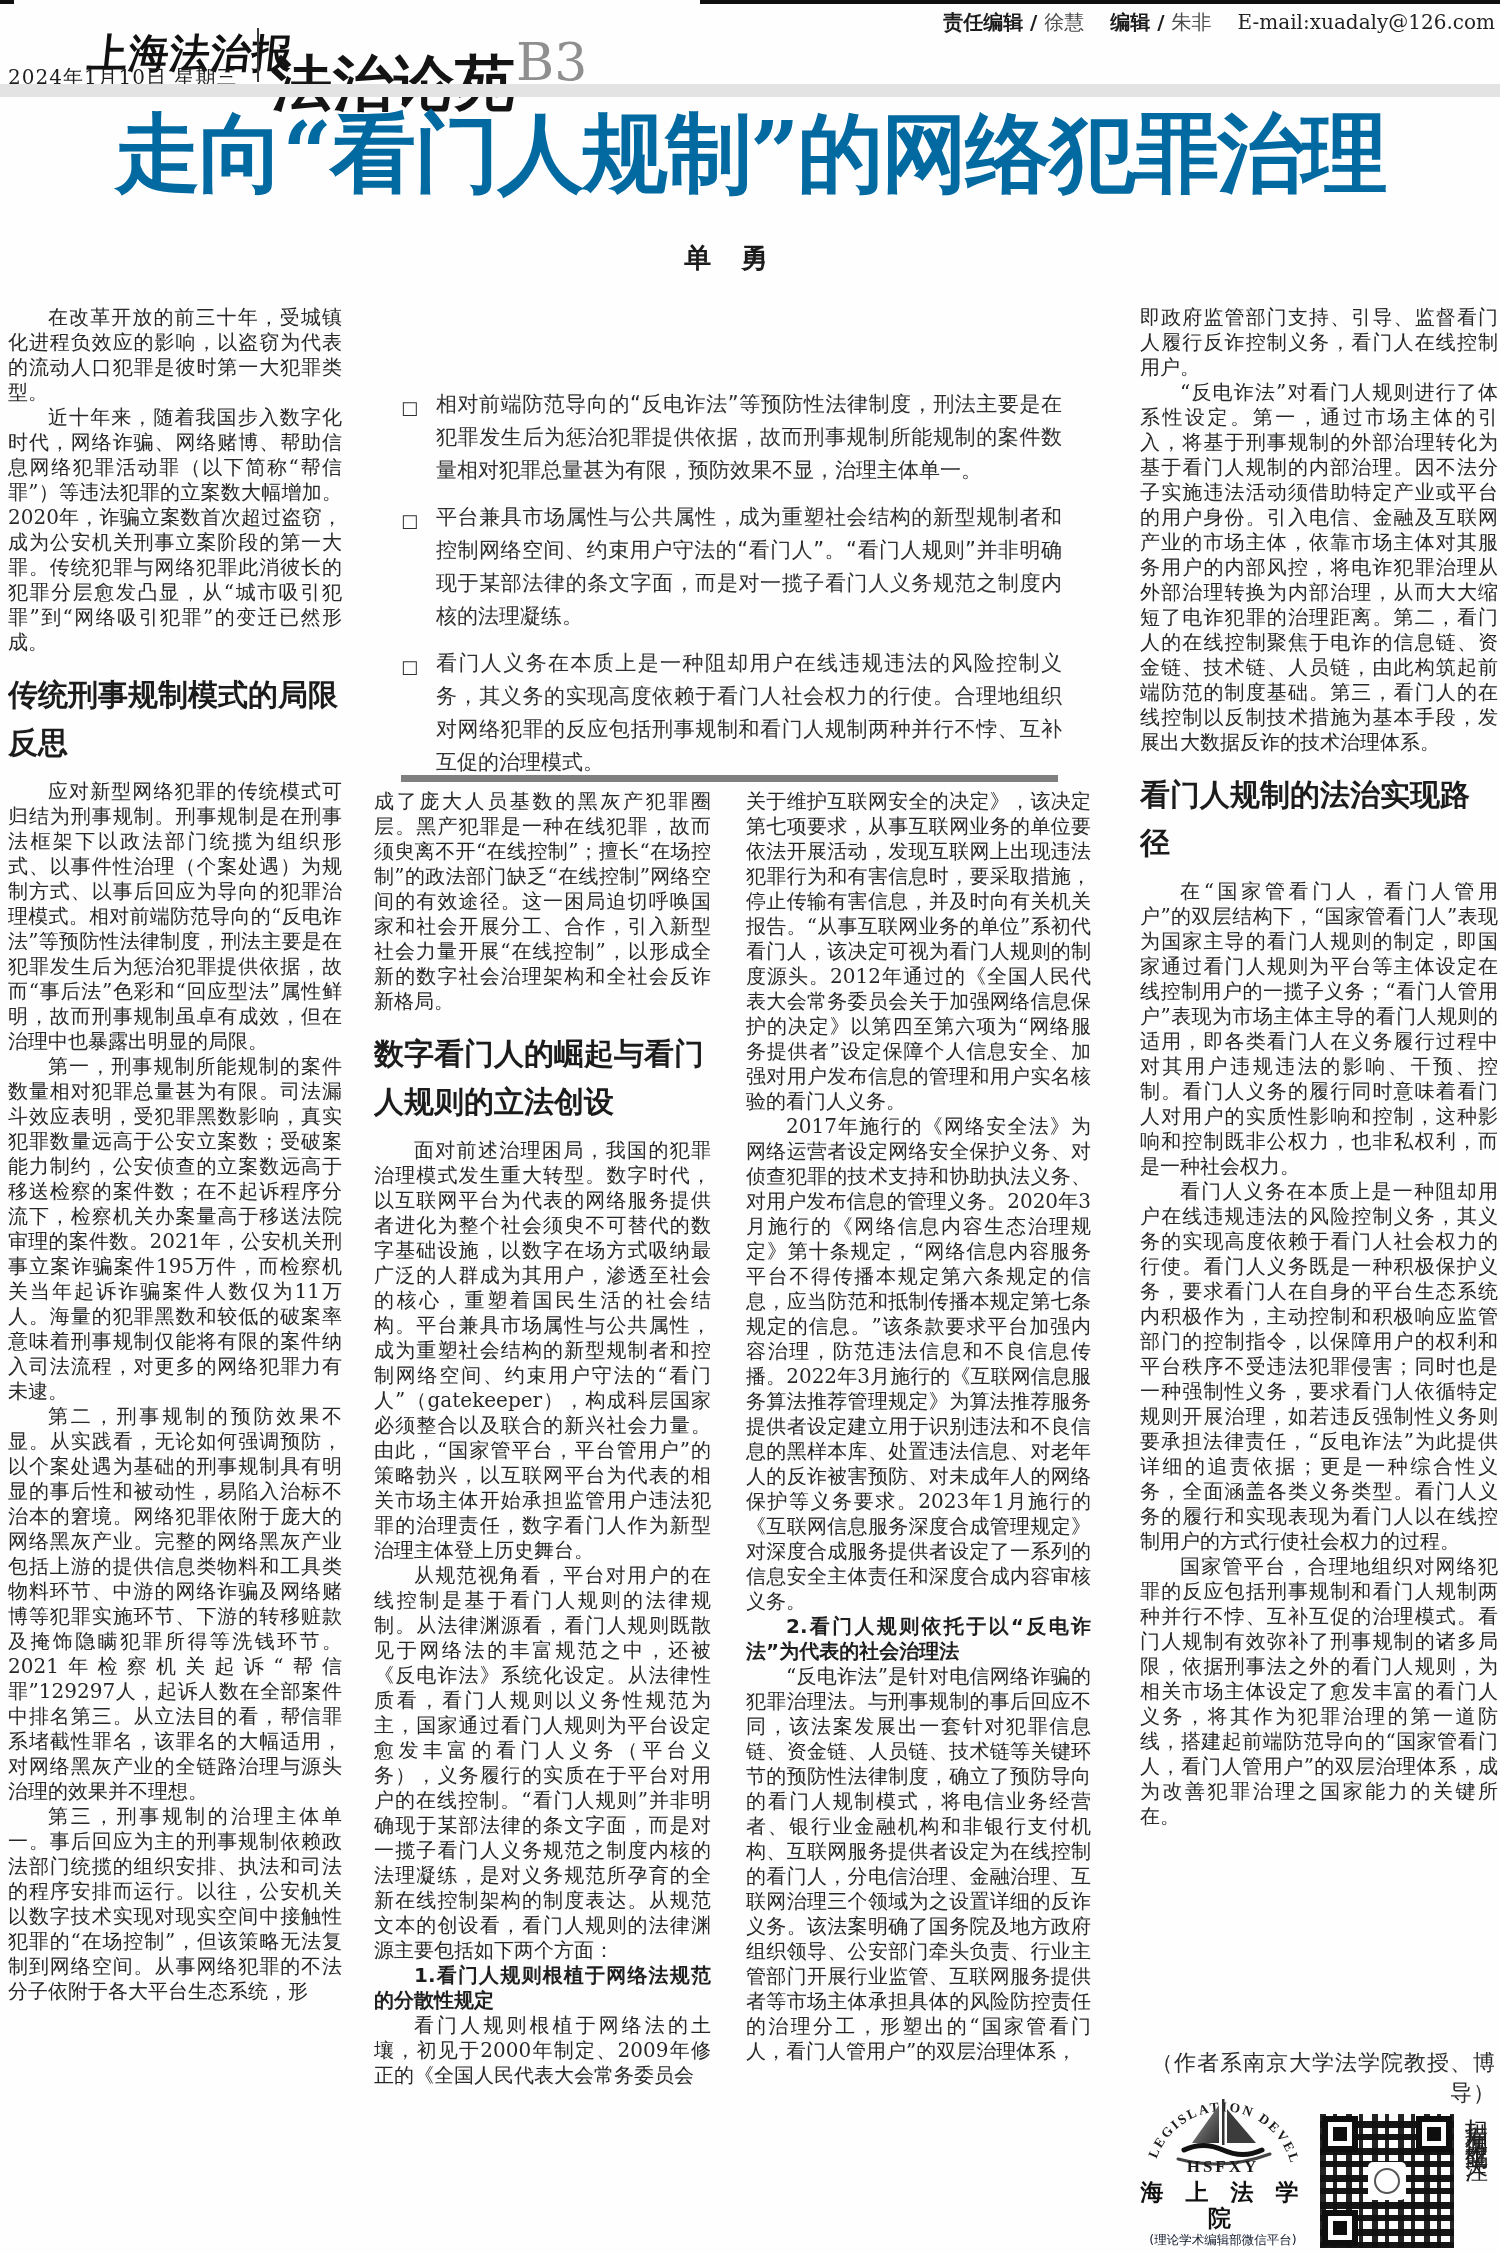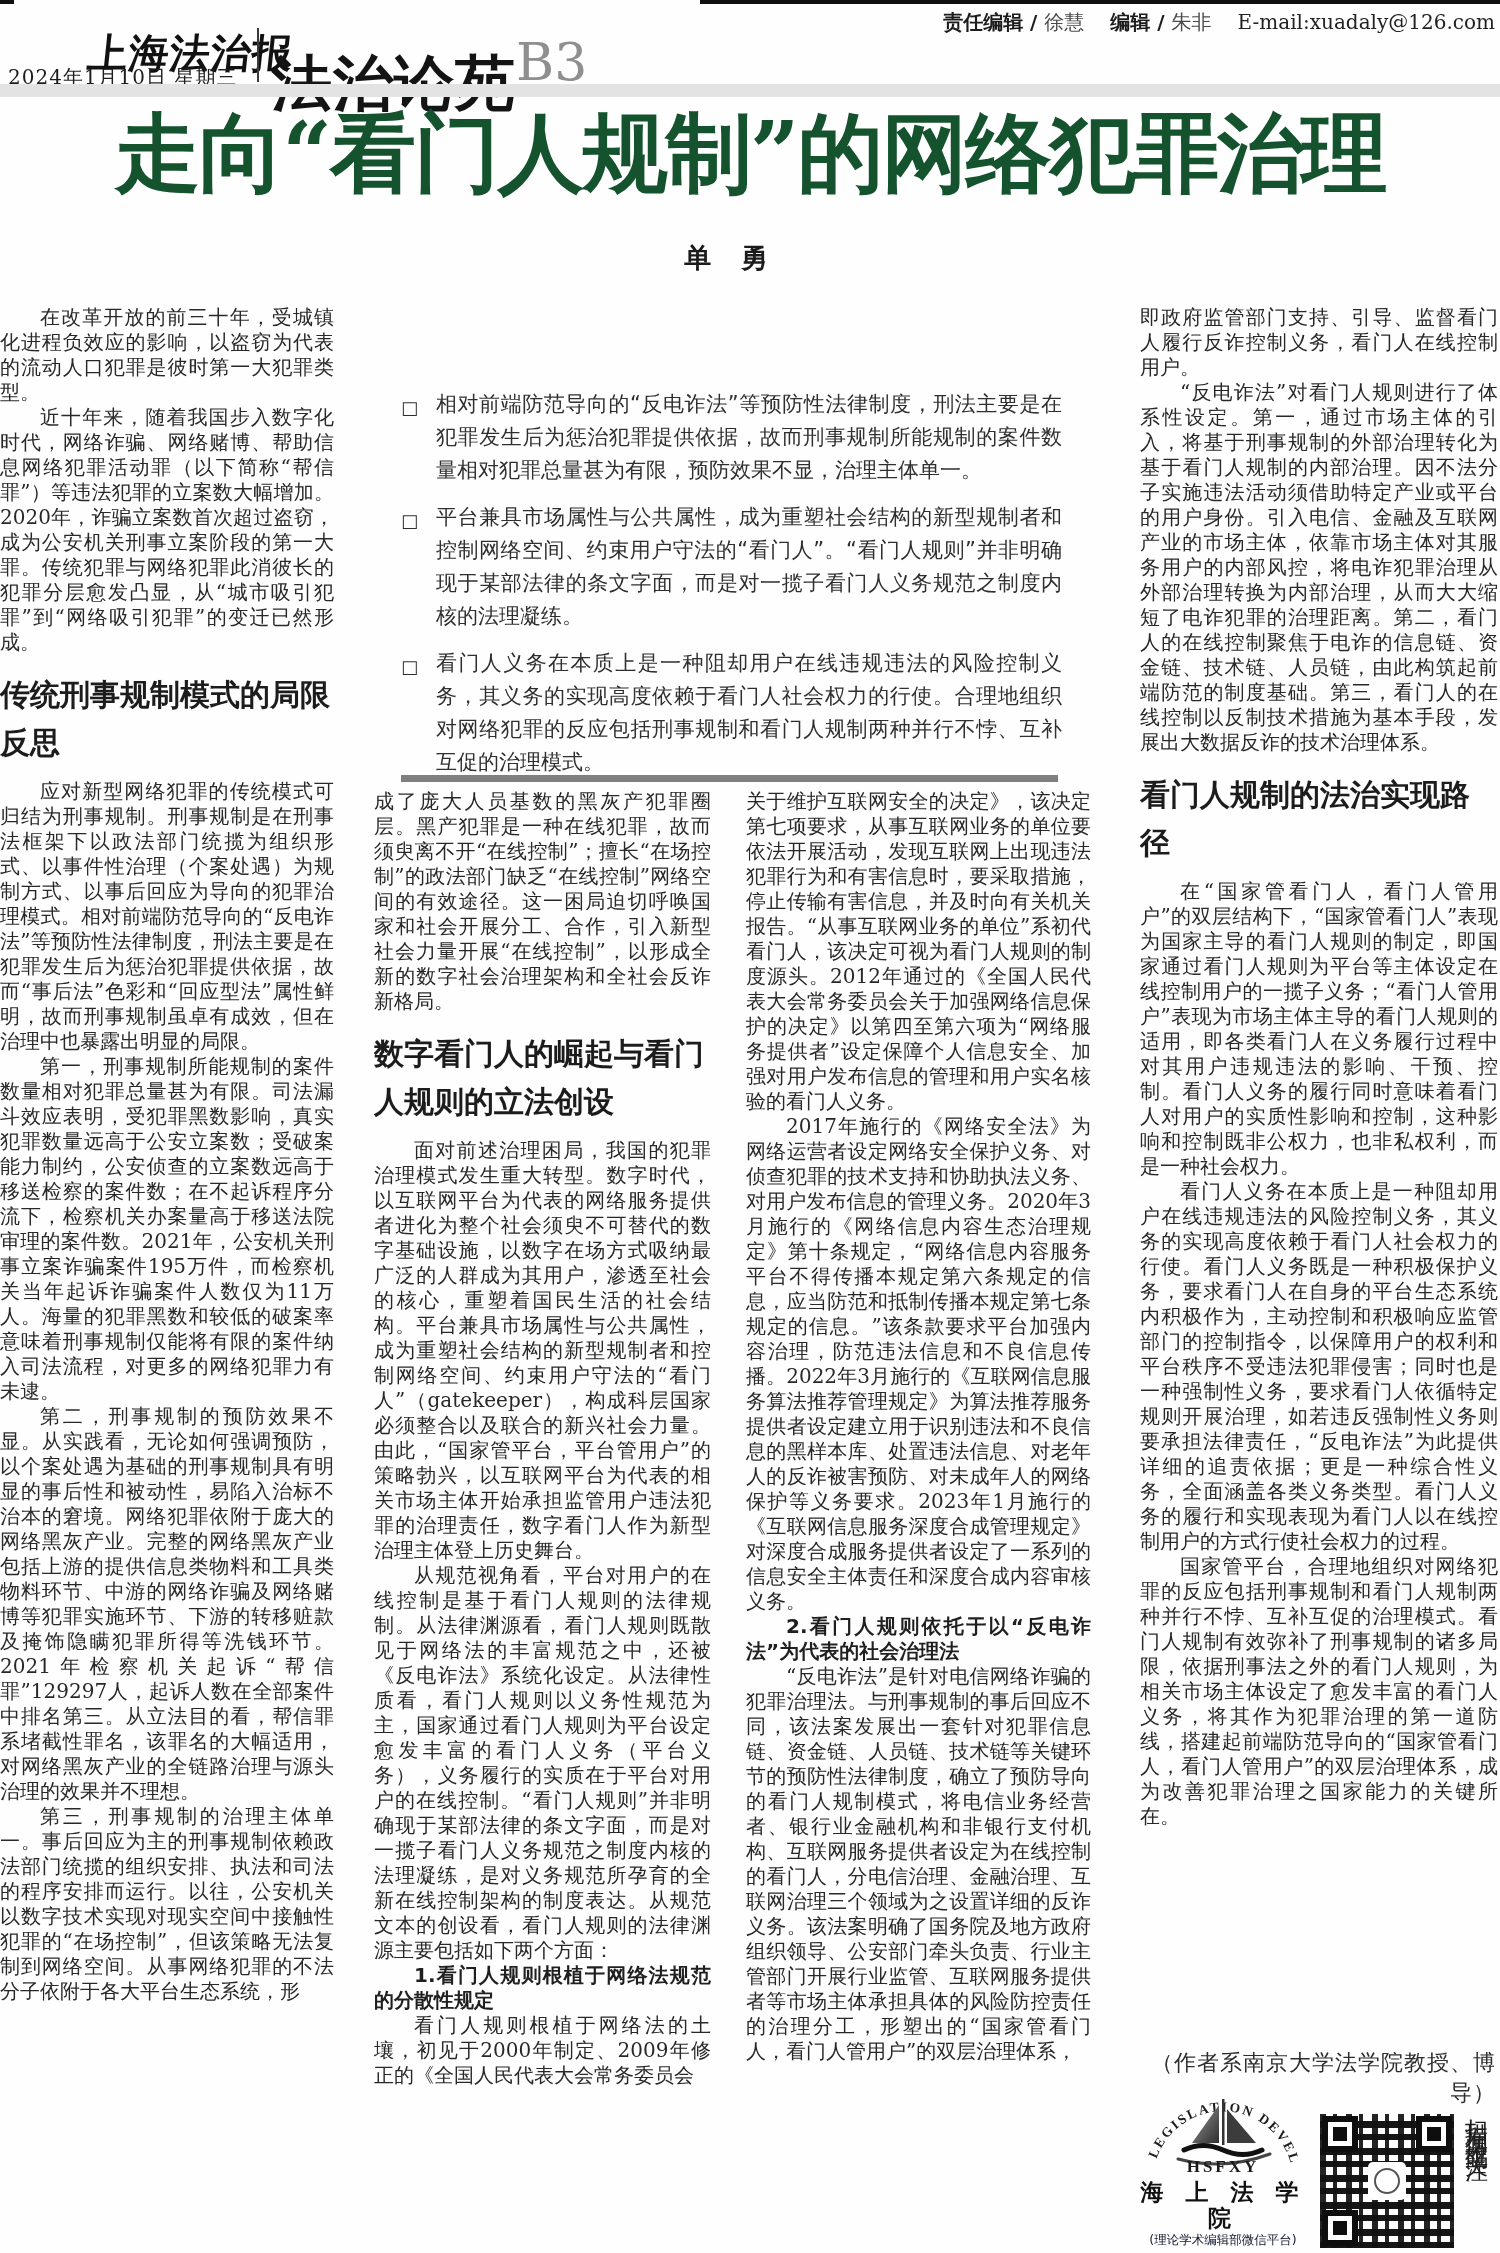--- a/index.html
+++ b/index.html
@@ -20,35 +20,35 @@
   .page-no{position:absolute;left:516px;top:32px;font-size:52px;color:#8f8f8f;font-family:"DejaVu Serif",serif;}
   .editors{position:absolute;right:5px;top:9px;font-size:20px;color:#1c1c1c;white-space:nowrap;}
   .editors .lbl{font-weight:700;font-family:"DejaVu Sans","Liberation Sans",sans-serif;}
   .editors .nm{color:#4a4a4a;margin-right:26px;}
   .editors .em{font-family:"DejaVu Serif",serif;color:#222;}
 
   .gray-band{position:absolute;left:0;top:84px;width:1500px;height:13px;background:#e3e3e3;}
 
   
   .main-title{position:absolute;left:0;top:96px;width:1500px;text-align:center;font-size:86px;
-              font-weight:900;color:#14532d;letter-spacing:-2px;font-family:"DejaVu Serif",serif;white-space:nowrap;}
+              font-weight:900;color:#0369a1;letter-spacing:-2px;font-family:"DejaVu Serif",serif;white-space:nowrap;}
   .author{position:absolute;left:400px;top:240px;width:662px;text-align:center;font-size:27px;font-weight:700;
           font-family:"DejaVu Sans","Liberation Sans",sans-serif;color:#1b1b1b;letter-spacing:10px;}
 
   
   .summary-box{position:absolute;left:399px;top:388px;width:663px;height:392px;overflow:hidden;
                font-family:"DejaVu Sans","Liberation Sans",sans-serif;}
   .bullet{position:relative;padding-left:37px;margin:0 0 14px 0;font-size:21px;line-height:33px;
           text-align:justify;color:#2f2f2f;}
   .bullet .mk{position:absolute;left:2px;top:3px;font-size:18px;color:#2f2f2f;}
   .box-rule{position:absolute;left:401px;top:775px;width:657px;height:7px;background:#7f7f7f;}
 
   
   .col{position:absolute;overflow:hidden;}
-  #col1{left:0;top:305px;width:334px;height:1948px;}
+  #col1{left:8px;top:305px;width:334px;height:1948px;}
   #col2{left:374px;top:789px;width:337px;height:1464px;}
   #col3{left:746px;top:789px;width:345px;height:1464px;}
   #col4{left:1140px;top:305px;width:358px;height:1742px;}
   .p{margin:0;font-size:20px;line-height:25px;text-align:justify;color:#282828;}
   .ind{text-indent:2em;}
   .subhead{font-family:"DejaVu Sans","Liberation Sans",sans-serif;font-weight:700;color:#1f1f1f;}
   .colhead{margin:16px 0 12px 0;font-family:"DejaVu Sans","Liberation Sans",sans-serif;font-weight:700;
            font-size:30px;line-height:48px;color:#1c1c1c;text-align:left;}
 
   

